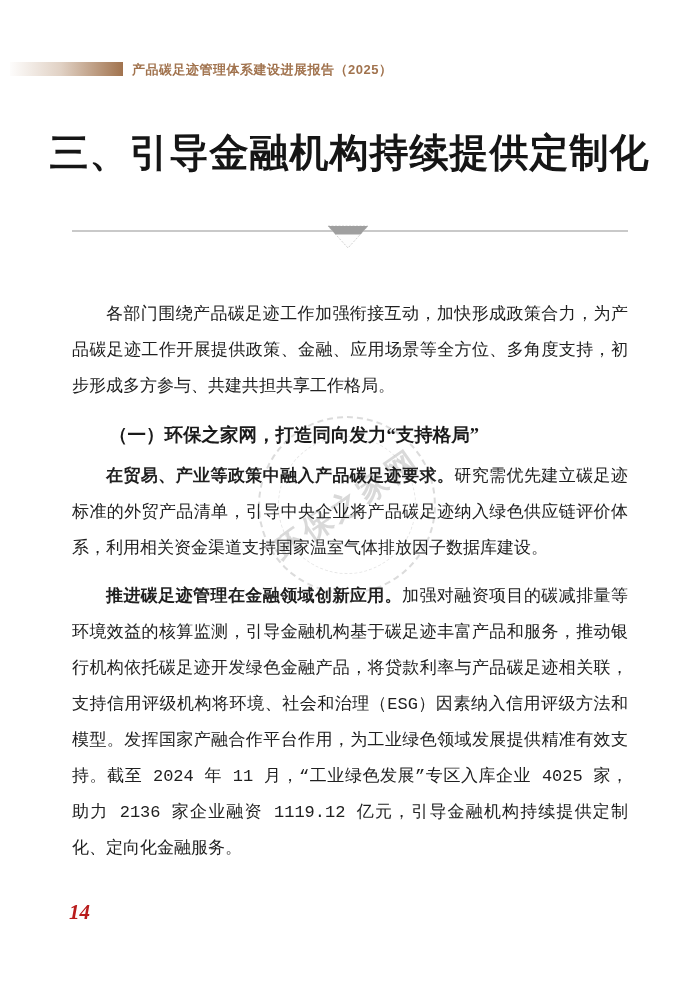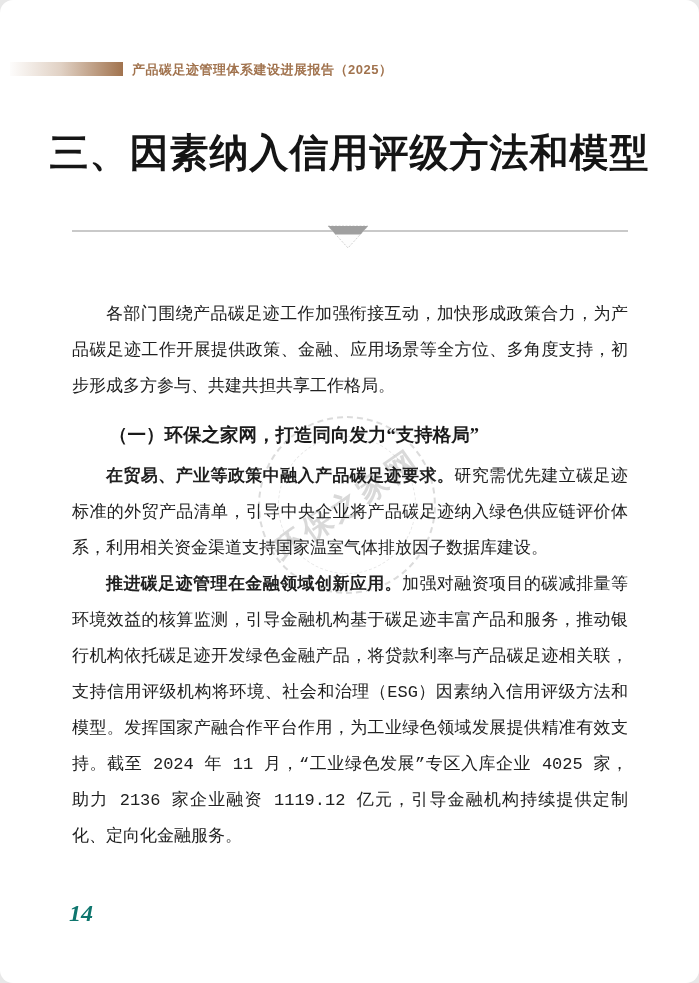--- a/index.html
+++ b/index.html
@@ -8,21 +8,20 @@
     background: #e8e8e8;
   }
   .page {
     position: relative;
     width: 699px;
     height: 983px;
     margin: 0 auto;
     background: #ffffff;
     overflow: hidden;
     font-family: "Liberation Serif", "DejaVu Serif", serif;
-    border-radius: 13px;
   }
 
   
   .header-bar {
     position: absolute;
     left: 10px;
     top: 62px;
     width: 113px;
     height: 14px;
     background: linear-gradient(to right, rgba(168,124,87,0.02), rgba(168,124,87,0.35) 45%, var(--accent));
@@ -108,51 +107,51 @@
   }
   .content p {
     margin: 0;
     font-size: 17px;
     line-height: 36px;
     text-align: justify;
     text-indent: 2em;
     text-justify: inter-ideograph;
     font-family: Liberation Mono, monospace;
   }
-  .content p + p { margin-top: 0; }
+  .content p + p { margin-top: 12px; }
   .section-heading {
     margin: 15px 0 9px 0;
     font-size: 18.5px;
     font-weight: bold;
     color: #1a1a1a;
     text-indent: 2em;
     line-height: 30px;
   }
   .lead { font-weight: bold; }
 
   
   .page-number {
     position: absolute;
     left: 69px;
     top: 900px;
-    font-size: 24px;
+    font-size: 21px;
     font-weight: bold;
     font-style: italic;
-    color: #0f766e;
+    color: #b91c1c;
   }
 </style>
 </head>
 <body>
 
 <div class="page">
 
   <div class="header-bar"></div>
   <div class="header-title">产品碳足迹管理体系建设进展报告（2025）</div>
 
-  <h1 class="doc-title">三、因素纳入信用评级方法和模型</h1>
+  <h1 class="doc-title">三、引导金融机构持续提供定制化</h1>
 
   <div class="divider-line"></div>
   <svg class="divider-arrow" width="44" height="26" viewBox="0 0 44 26">
     <polygon points="2,1 42,1 22,23" fill="#fdfdfd" stroke="#d2d2d2" stroke-width="1" stroke-dasharray="2,1.5"></polygon>
     <polygon points="2,1 42,1 34.5,9.5 9.5,9.5" fill="#9f9f9f"></polygon>
   </svg>
 
   <div class="watermark">
     <div class="wm-inner"></div>
     <span class="wm-text">环保之家网</span>

